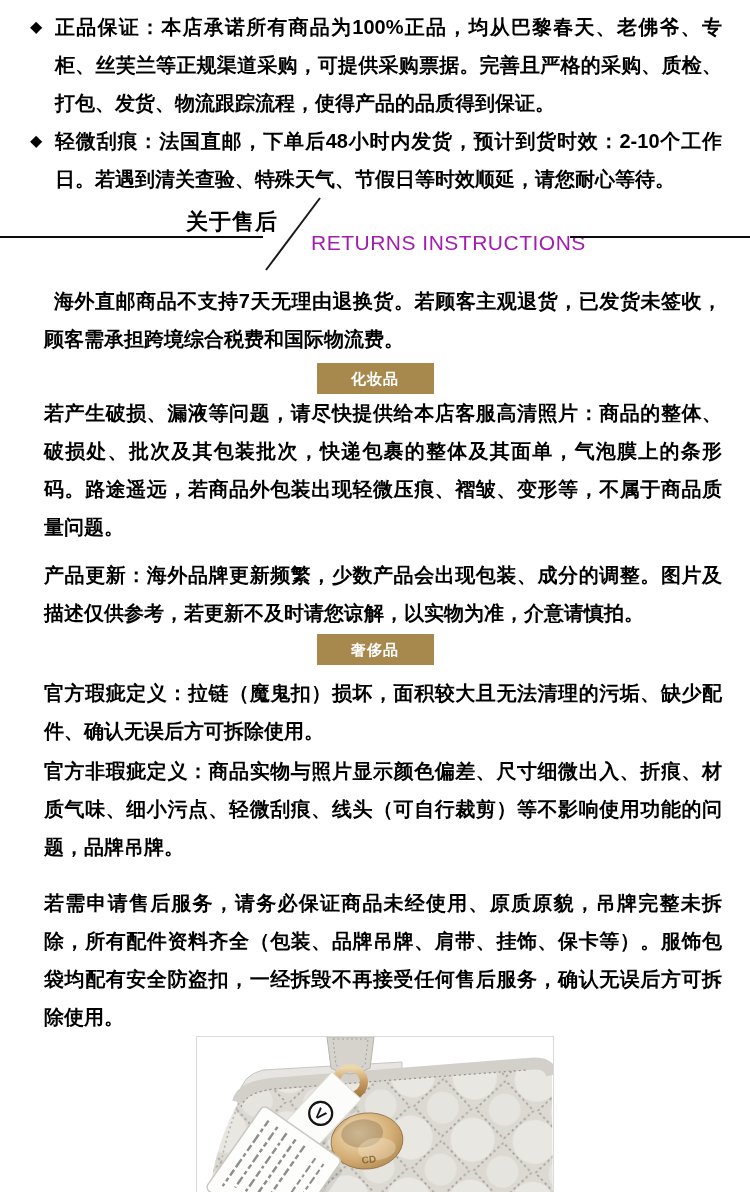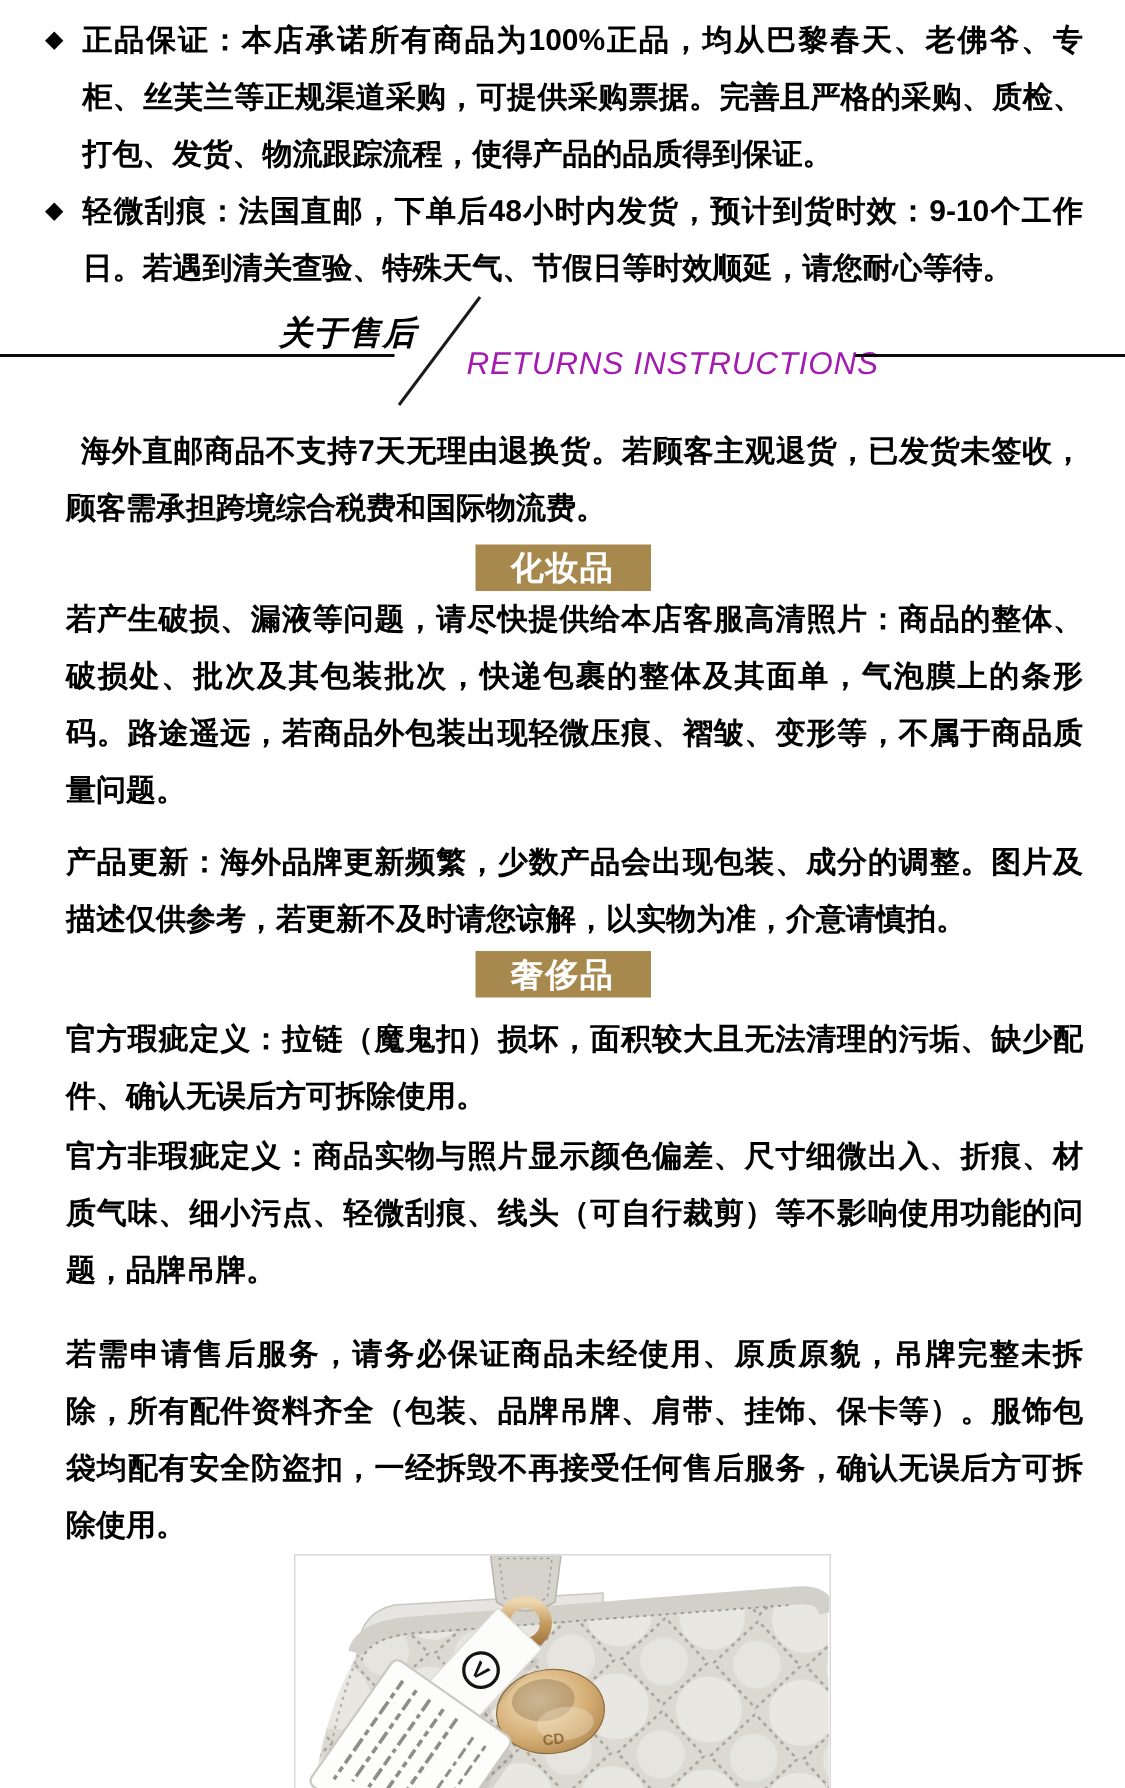--- a/index.html
+++ b/index.html
@@ -11,56 +11,56 @@
     -webkit-font-smoothing:antialiased;
   }
   .page{width:750px;min-height:1192px;position:relative;padding-top:8px;box-sizing:border-box;}
 
   
   .bullets{margin:0 28px 0 30px;}
   .bullet-item{position:relative;padding-left:25px;font-size:20px;line-height:38px;font-weight:700;text-align:justify;}
   .bullet-item .diamond{position:absolute;left:0;top:0;font-size:16px;line-height:38px;color:#000;}
 
   
-  .sec-header{position:relative;height:70px;margin-top:9px;font-style:italic;}
+  .sec-header{position:relative;height:70px;margin-top:9px;}
   .sec-header .cn{position:absolute;left:186px;top:0;font-size:22px;font-weight:700;letter-spacing:1px;}
   .sec-header .line-left{position:absolute;left:0;top:29px;width:263px;height:2px;background:#0a0a0a;}
   .sec-header .line-right{position:absolute;left:570px;right:0;top:29px;height:2px;background:#0a0a0a;}
   .sec-header .en{position:absolute;left:311px;top:24px;font-size:21px;font-weight:400;letter-spacing:0.5px;color:#a21caf;}
   .sec-header .slash{position:absolute;left:258px;top:-12px;width:66px;height:78px;}
 
   
   .para{margin:0 28px 0 44px;font-size:20px;line-height:38px;font-weight:700;text-align:justify;}
   .para.intro{margin-top:5px;text-indent:10px;}
   .para.p-update{margin-top:10px;}
   .para.p-damage{margin-top:0;}
   .para.p-flaw{margin-top:9px;}
   .para.p-noflaw{margin-top:2px;}
   .para.p-service{margin-top:18px;}
 
   
   .badge{width:117px;height:31px;margin:0 auto;background:#a7894e;color:#fff;
-         font-size:22px;font-weight:700;line-height:31px;text-align:center;letter-spacing:1px;}
+         font-size:15px;font-weight:700;line-height:31px;text-align:center;letter-spacing:1px;}
   .badge.cosmetics{margin-top:5px;}
   .badge.luxury{margin-top:2px;}
 
   
   .photo-frame{width:356px;height:211px;margin:0 auto;border:1px solid #d9d9d9;background:#fff;overflow:hidden;}
 </style>
 </head>
 <body>
 
 <div class="page">
 
   <div class="bullets">
     <div class="bullet-item">
       <span class="diamond">◆</span><span>正品保证：</span><span>本店承诺所有商品为100%正品，均从巴黎春天、老佛爷、专柜、丝芙兰等正规渠道采购，可提供采购票据。完善且严格的采购、质检、打包、发货、物流跟踪流程，使得产品的品质得到保证。</span>
     </div>
     <div class="bullet-item">
-      <span class="diamond">◆</span><span>轻微刮痕：</span><span>法国直邮，下单后48小时内发货，预计到货时效：9-10个工作日。若遇到清关查验、特殊天气、节假日等时效顺延，请您耐心等待。</span>
+      <span class="diamond">◆</span><span>轻微刮痕：</span><span>法国直邮，下单后48小时内发货，预计到货时效：2-10个工作日。若遇到清关查验、特殊天气、节假日等时效顺延，请您耐心等待。</span>
     </div>
   </div>
 
   <div class="sec-header">
     <div class="line-left"></div>
     <div class="cn">关于售后</div>
     <svg class="slash" viewBox="0 0 66 78">
       <line x1="62" y1="3" x2="8" y2="75" stroke="#1a1a1a" stroke-width="2"></line>
     </svg>
     <div class="en">RETURNS INSTRUCTIONS</div>

